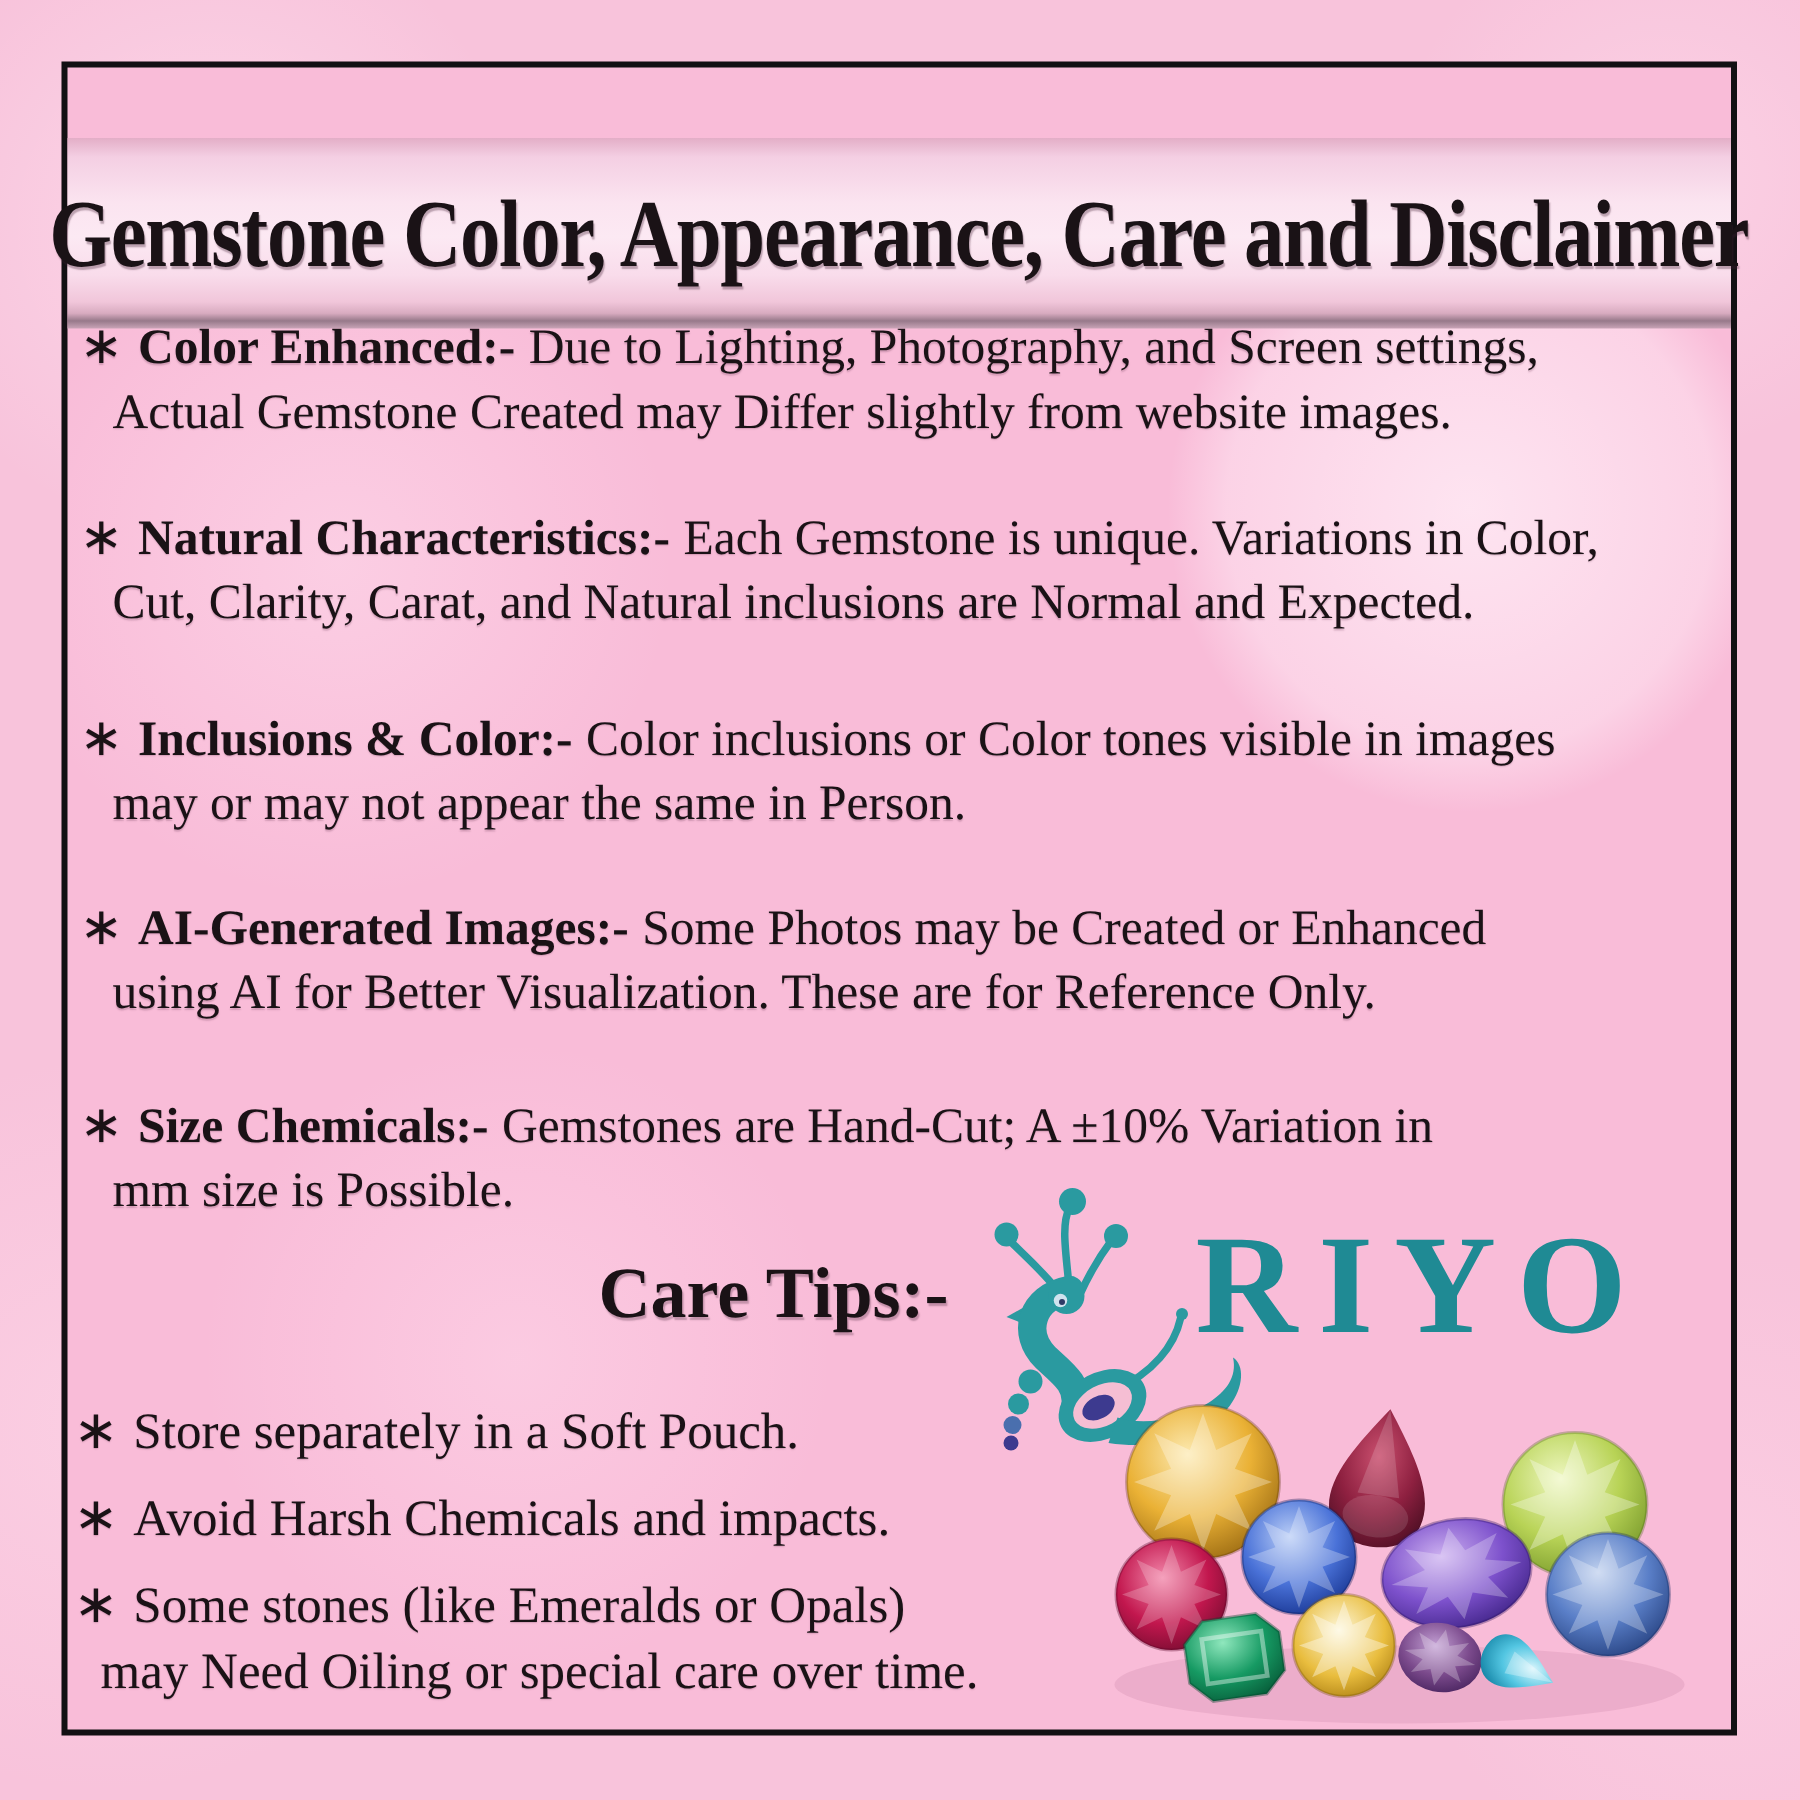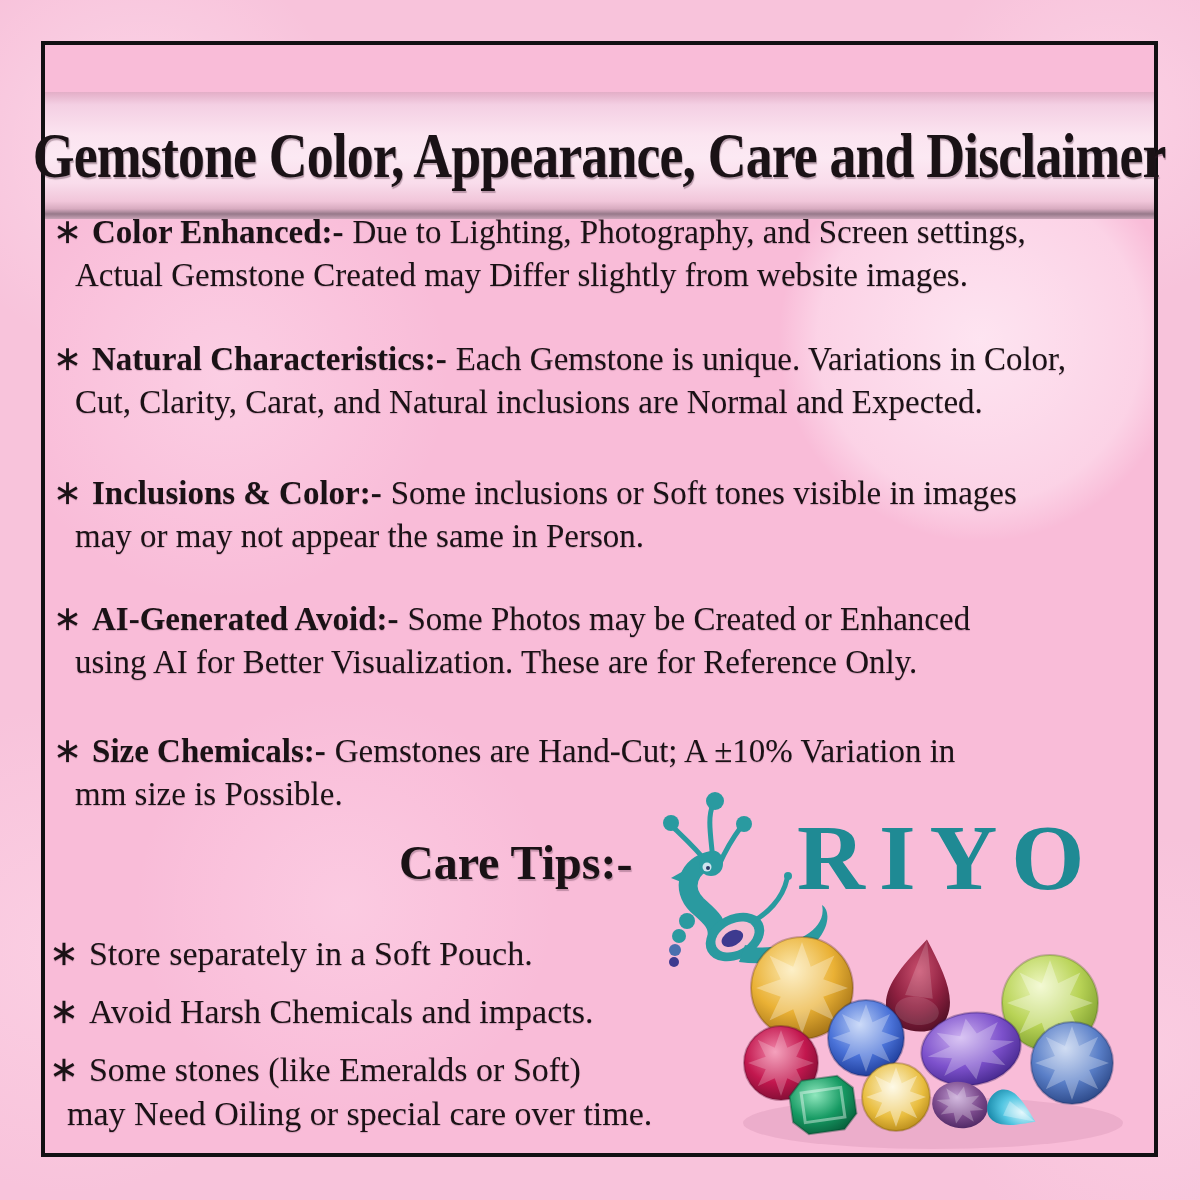--- a/index.html
+++ b/index.html
@@ -91,26 +91,26 @@
     <div><span class="marker">∗</span><span class="b-head">Color Enhanced:-</span><span>Due to Lighting, Photography, and Screen settings,</span></div>
     <div class="line2">Actual Gemstone Created may Differ slightly from website images.</div>
   </div>
 
   <div class="bullet b2">
     <div><span class="marker">∗</span><span class="b-head">Natural Characteristics:-</span><span>Each Gemstone is unique. Variations in Color,</span></div>
     <div class="line2">Cut, Clarity, Carat, and Natural inclusions are Normal and Expected.</div>
   </div>
 
   <div class="bullet b3">
-    <div><span class="marker">∗</span><span class="b-head">Inclusions &amp; Color:-</span><span>Some inclusions or Soft tones visible in images</span></div>
+    <div><span class="marker">∗</span><span class="b-head">Inclusions &amp; Color:-</span><span>Color inclusions or Color tones visible in images</span></div>
     <div class="line2">may or may not appear the same in Person.</div>
   </div>
 
   <div class="bullet b4">
-    <div><span class="marker">∗</span><span class="b-head">AI-Generated Avoid:-</span><span>Some Photos may be Created or Enhanced</span></div>
+    <div><span class="marker">∗</span><span class="b-head">AI-Generated Images:-</span><span>Some Photos may be Created or Enhanced</span></div>
     <div class="line2">using AI for Better Visualization. These are for Reference Only.</div>
   </div>
 
   <div class="bullet b5">
     <div><span class="marker">∗</span><span class="b-head">Size Chemicals:-</span><span>Gemstones are Hand-Cut; A ±10% Variation in</span></div>
     <div class="line2">mm size is Possible.</div>
   </div>
 
   <div class="care-heading">Care Tips:-</div>
 
@@ -118,21 +118,21 @@
     <div><span class="marker">∗</span><span>Store separately in a Soft Pouch.</span></div>
 
   </div>
 
   <div class="care-tip c2">
     <div><span class="marker">∗</span><span>Avoid Harsh Chemicals and impacts.</span></div>
 
   </div>
 
   <div class="care-tip c3">
-    <div><span class="marker">∗</span><span>Some stones (like Emeralds or Soft)</span></div>
+    <div><span class="marker">∗</span><span>Some stones (like Emeralds or Opals)</span></div>
     <div class="line2">may Need Oiling or special care over time.</div>
   </div>
 
   <svg class="logo" viewBox="0 0 235 207">
     <g stroke="#2a9aa0" stroke-width="5" fill="none" stroke-linecap="round">
       <path d="M86,100 C72,82 58,70 50,62"></path>
       <path d="M90,96 C88,72 84,52 90,40"></path>
       <path d="M96,100 C104,82 112,70 118,62"></path>
     </g>
     <circle cx="48" cy="58" r="8" fill="#2a9aa0"></circle>

